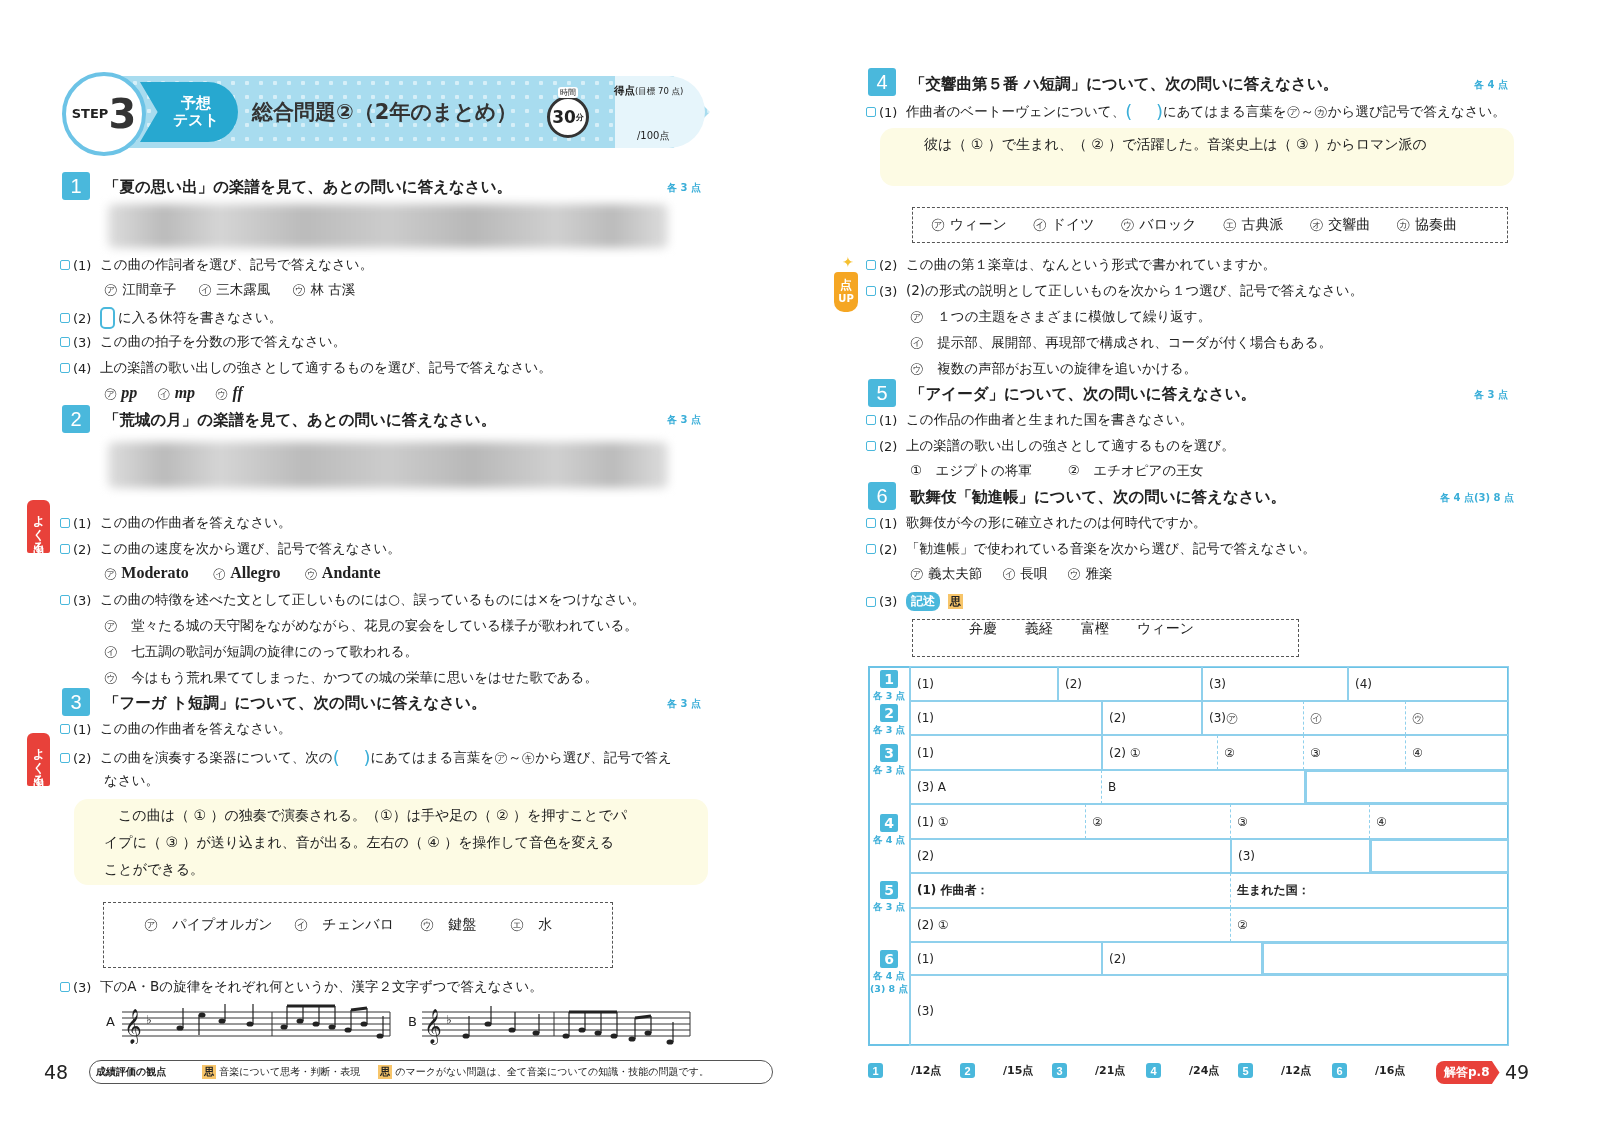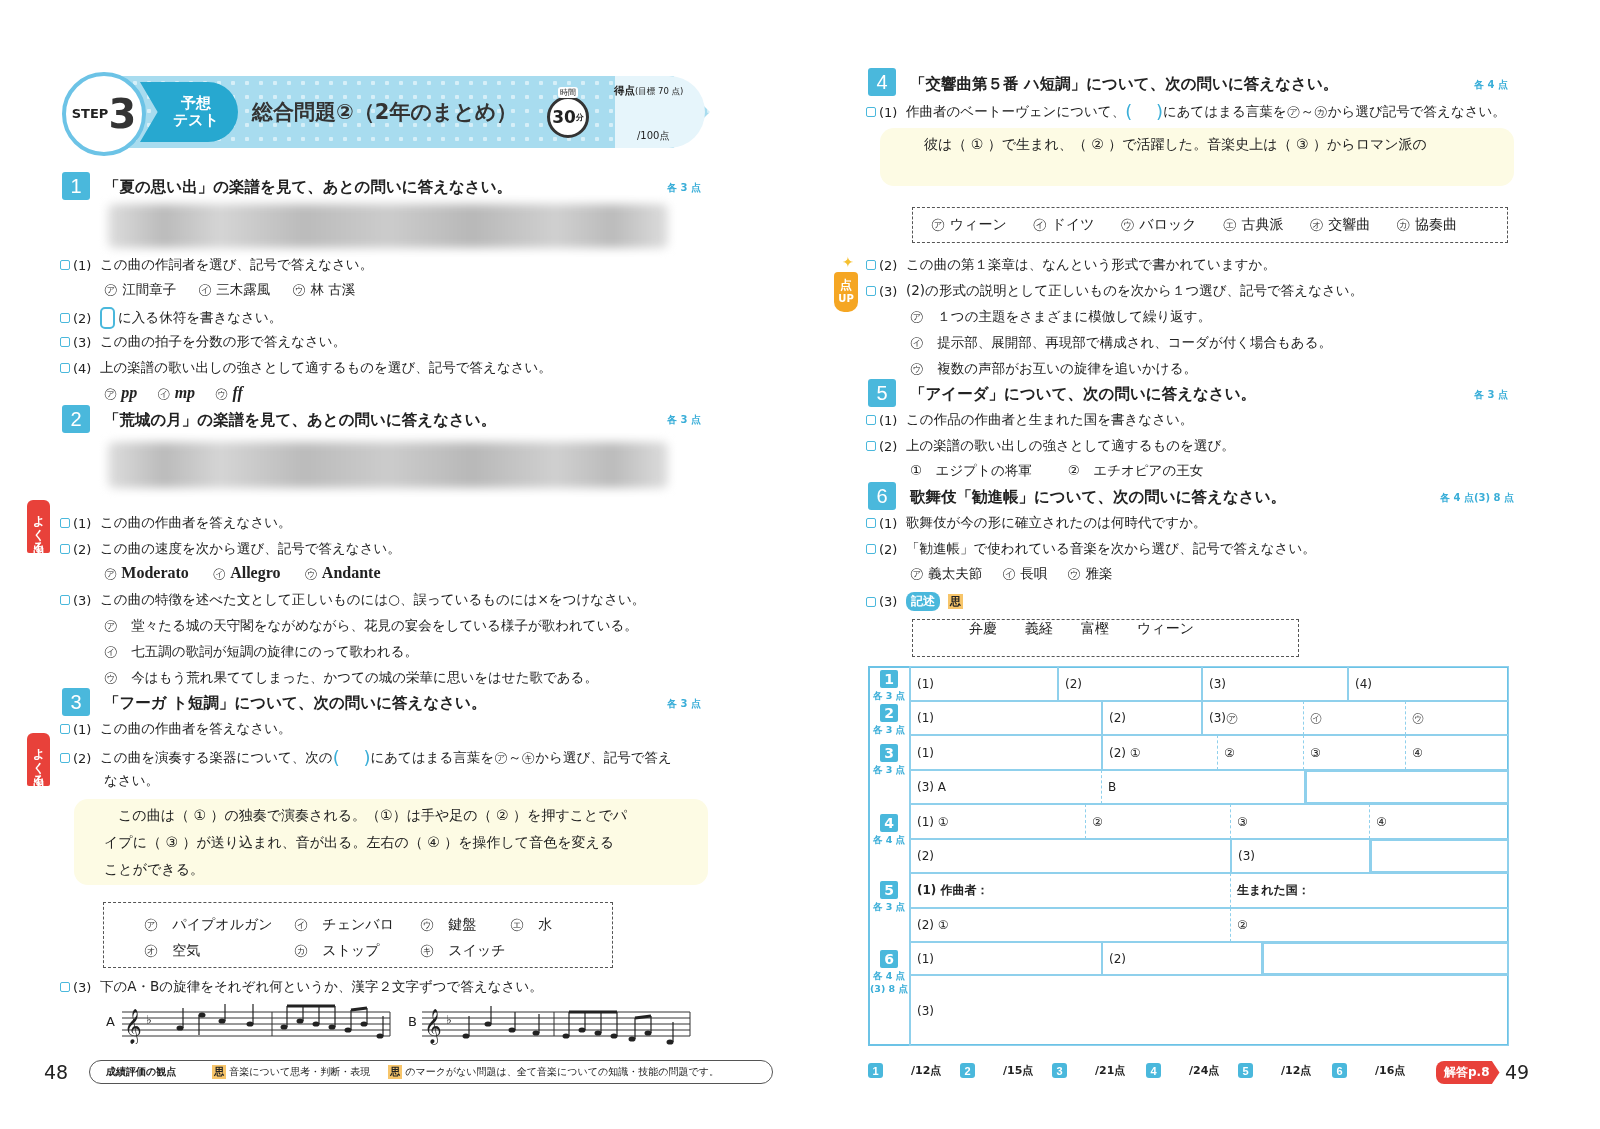--- a/index.html
+++ b/index.html
@@ -155,25 +155,20 @@
   <div>ことができる。</div>
 </div>
 
 <div class="abs dashbox" style="left:103px;top:902px;width:510px;height:66px;padding:8px 40px;line-height:26px">
   <div style="display:flex">
     <span style="width:150px"><span>㋐</span>　<span>パイプオルガン</span></span>
     <span style="width:126px"><span>㋑</span>　<span>チェンバロ</span></span>
     <span style="width:90px"><span>㋒</span>　<span>鍵盤</span></span>
     <span><span>㋓</span>　<span>水</span></span>
   </div>
-  <div style="display:flex">
-    <span style="width:150px"><span>㋔</span>　<span>空気</span></span>
-    <span style="width:126px"><span>㋕</span>　<span>ストップ</span></span>
-    <span><span>㋖</span>　<span>スイッチ</span></span>
-  </div>
 </div>
 
 <div class="abs q" style="left:60px;top:978px">
   <span class="ql">
       <span class="chk"></span>
       <span>(3)</span>
     </span>
   <span>下のA・Bの旋律をそれぞれ何というか、漢字２文字ずつで答えなさい。</span>
 </div>
 
@@ -256,21 +251,21 @@
       <line x1="195" y1="32" x2="195" y2="8"></line>
       <line x1="147" y1="8" x2="195" y2="8" stroke-width="3"></line>
       <line x1="213" y1="35" x2="213" y2="14"></line>
       <line x1="229" y1="29" x2="229" y2="12"></line>
       <line x1="213" y1="14" x2="229" y2="12" stroke-width="3"></line>
       <line x1="251" y1="38" x2="251" y2="18"></line>
     </g>
 </svg>
 
 <div class="abs" style="left:44px;top:1061px;font-size:19px">48</div>
-<div class="abs" style="left:89px;top:1060px;width:684px;height:24px;border:1.4px solid #555;border-radius:12px;font-size:10px;display:flex;align-items:center;padding-left:16px;white-space:nowrap">
+<div class="abs" style="left:89px;top:1060px;width:684px;height:24px;border:1.4px solid #555;border-radius:12px;font-size:10px;display:flex;align-items:center;padding-left:6px;white-space:nowrap">
   <span style="font-weight:bold;margin-right:36px">成績評価の観点</span>
   <span style="background:#f7c56a;font-weight:bold;padding:0 2px;margin-right:3px">思</span>
   <span style="margin-right:18px">音楽について思考・判断・表現</span>
   <span style="background:#f7c56a;font-weight:bold;padding:0 2px;margin-right:3px">思</span>
   <span>のマークがない問題は、全て音楽についての知識・技能の問題です。</span>
 </div>
 
 <div class="abs qnum" style="left:868px;top:68px">4</div>
 <div class="abs heading" style="left:910px;top:74px">「交響曲第５番 ハ短調」について、次の問いに答えなさい。</div>
 <div class="abs pts" style="left:1474px;top:78px">各 4 点</div>

